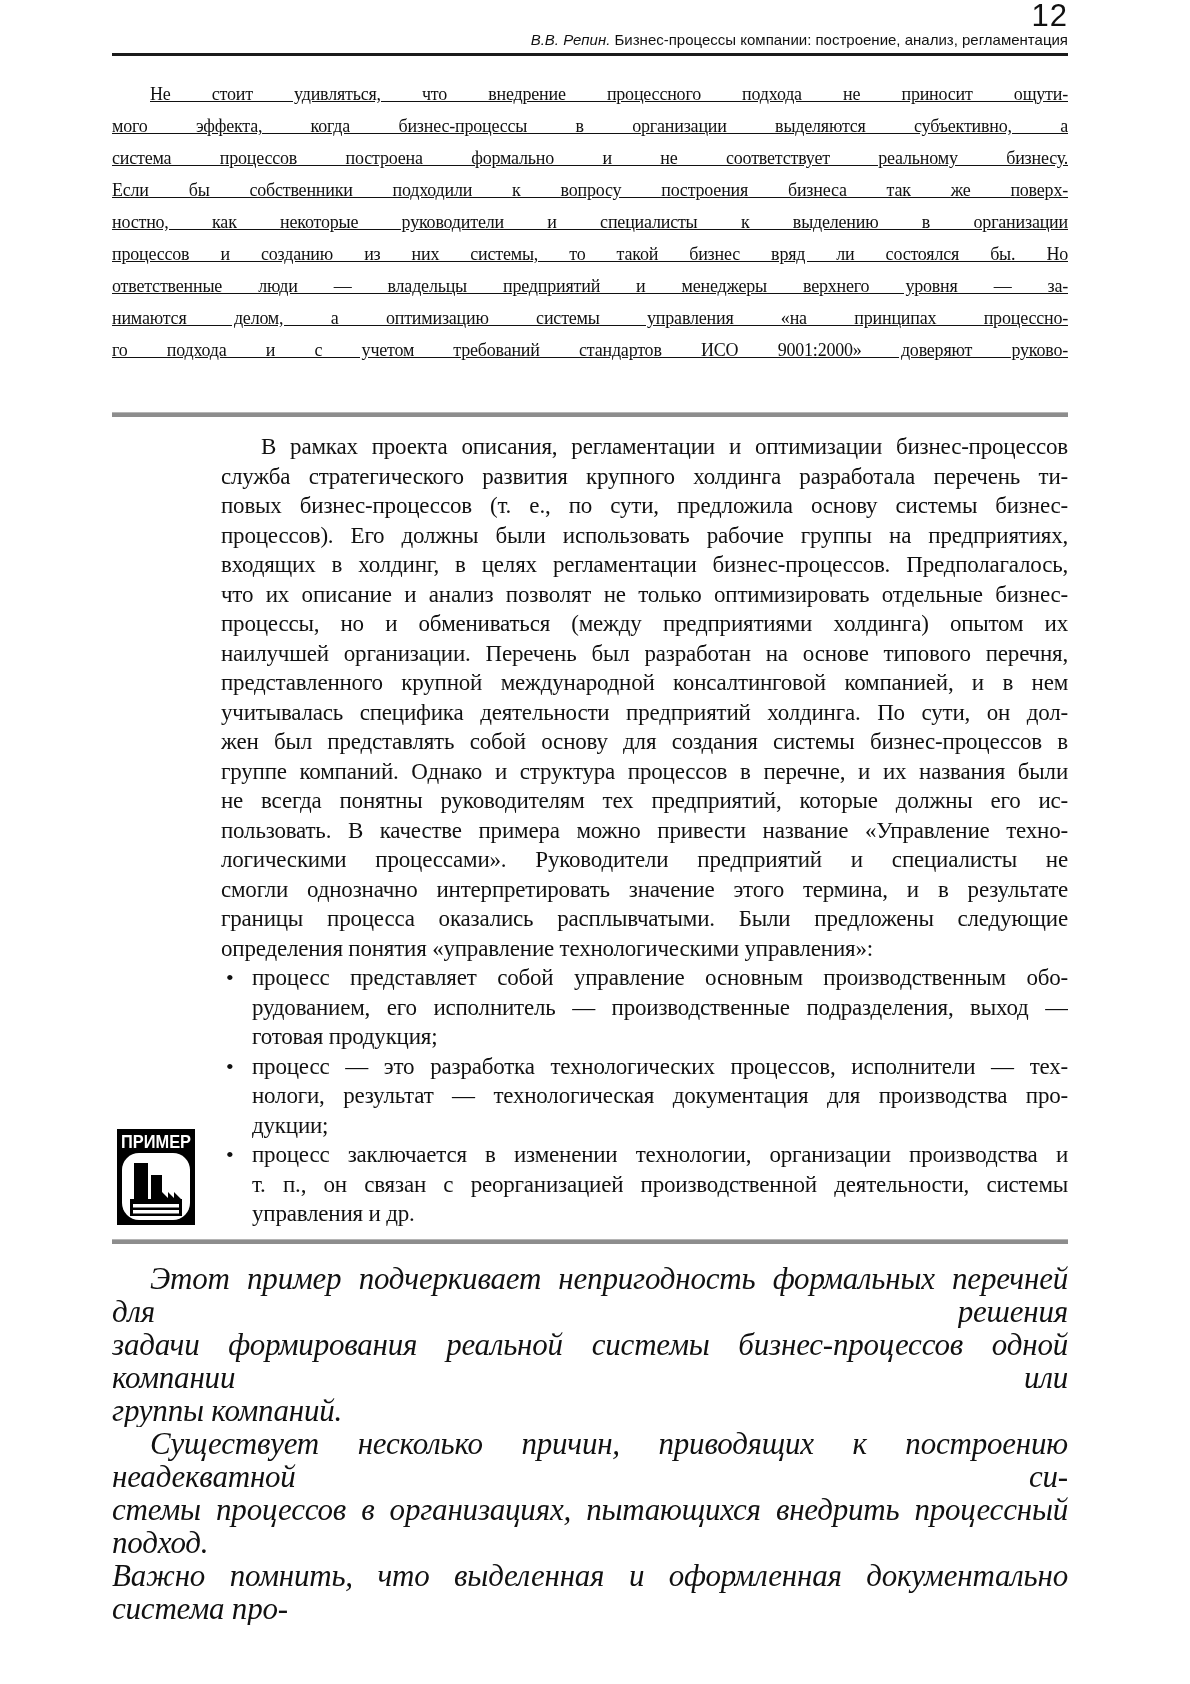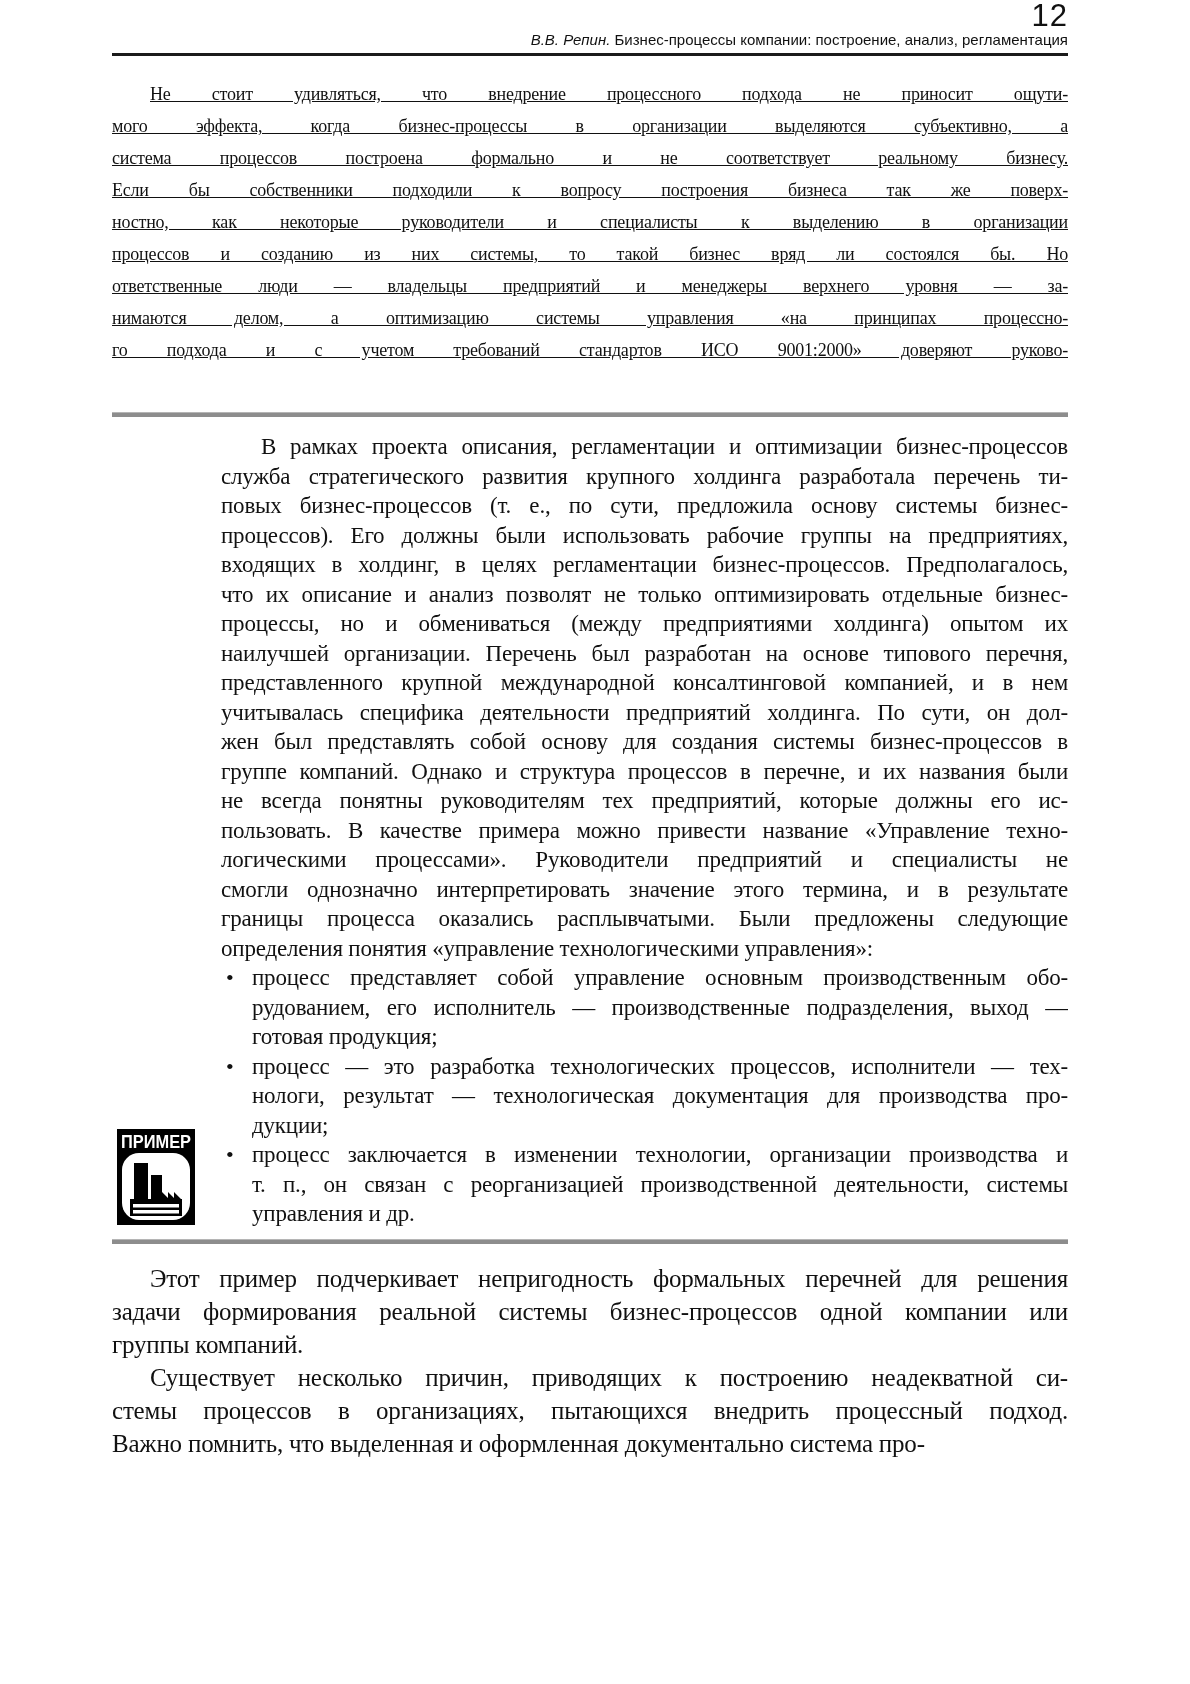--- a/index.html
+++ b/index.html
@@ -15,21 +15,21 @@
     display:flex; align-items:flex-end; justify-content:space-between;
     font-family:"Liberation Sans", sans-serif;flex-direction:column;
   }
   .page-num { font-size:31px; line-height:1; font-weight:400; letter-spacing:1px; }
   .header-title { font-size:15px; line-height:1.2; white-space:nowrap; }
   .header-title .it { font-style:italic; }
   .header-rule { height:3px; background:#1b1b1b; margin-top:4px; }
 
   
   .para { font-size:18px; line-height:32px; letter-spacing:-0.2px;text-decoration:underline; }
-  .para-close { font-size:25px; line-height:33px; letter-spacing:-0.2px; }
+  .para-close { font-size:31px; line-height:33px; letter-spacing:-0.2px;font-style:italic; }
   .line { text-align:justify; text-align-last:justify; overflow:hidden; }
   .line.last { text-align-last:left; }
   .line.indent { text-indent:38px; }
   .p1 { margin-top:22px; }
 
   
   .rule-gray { height:4px; background:#8d8d8d; border-top:1px solid #b5b5b5; }
   .rule-1 { margin-top:46px; }
   .rule-2 { margin-top:10px; }
 

